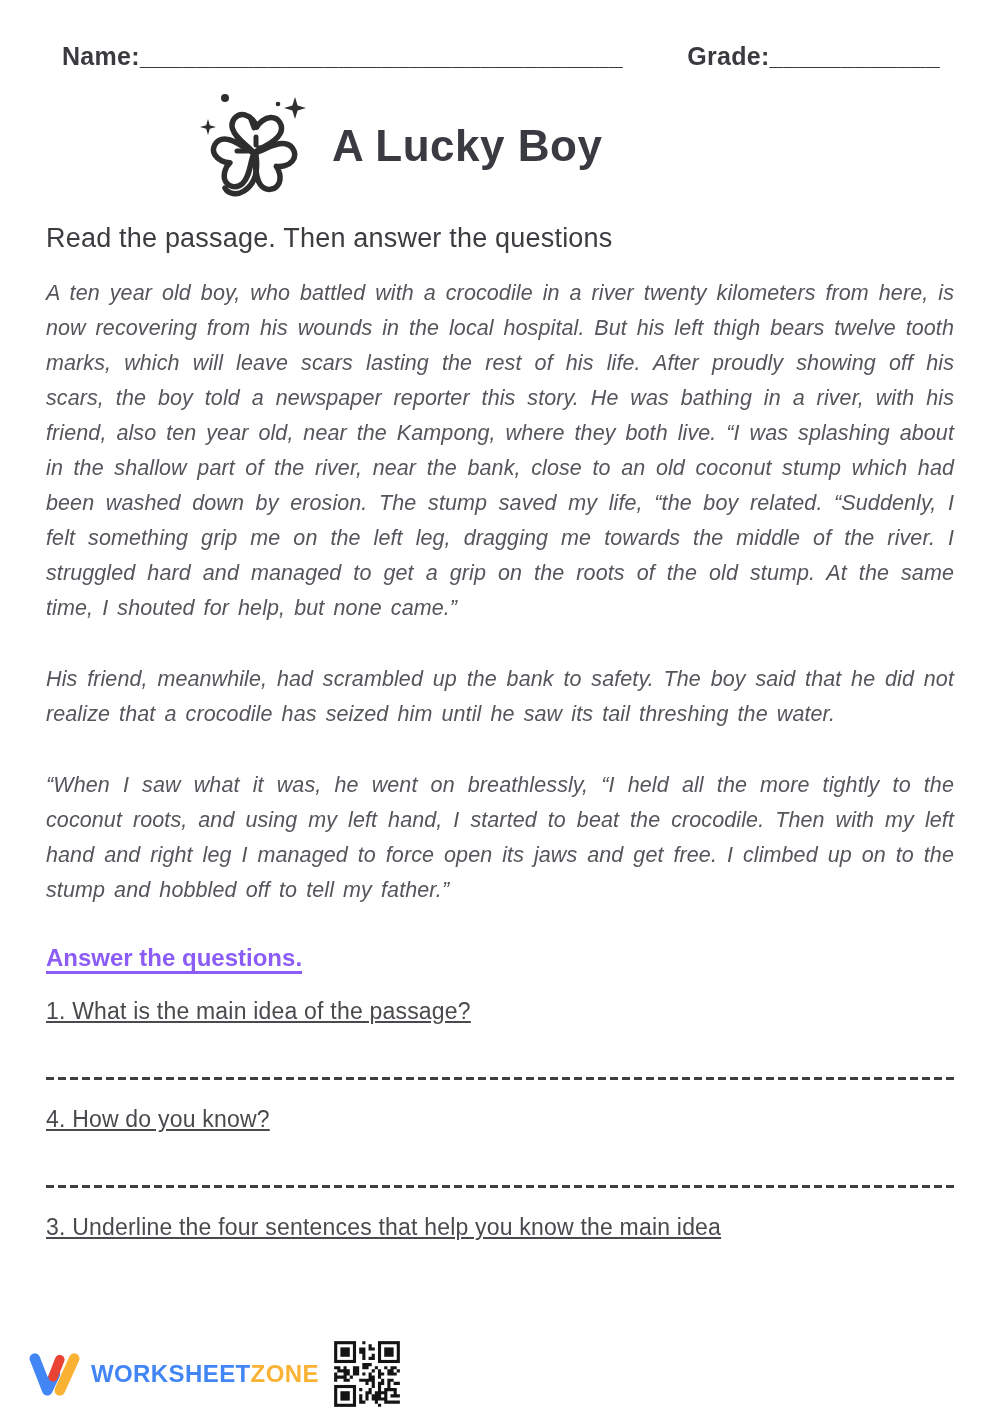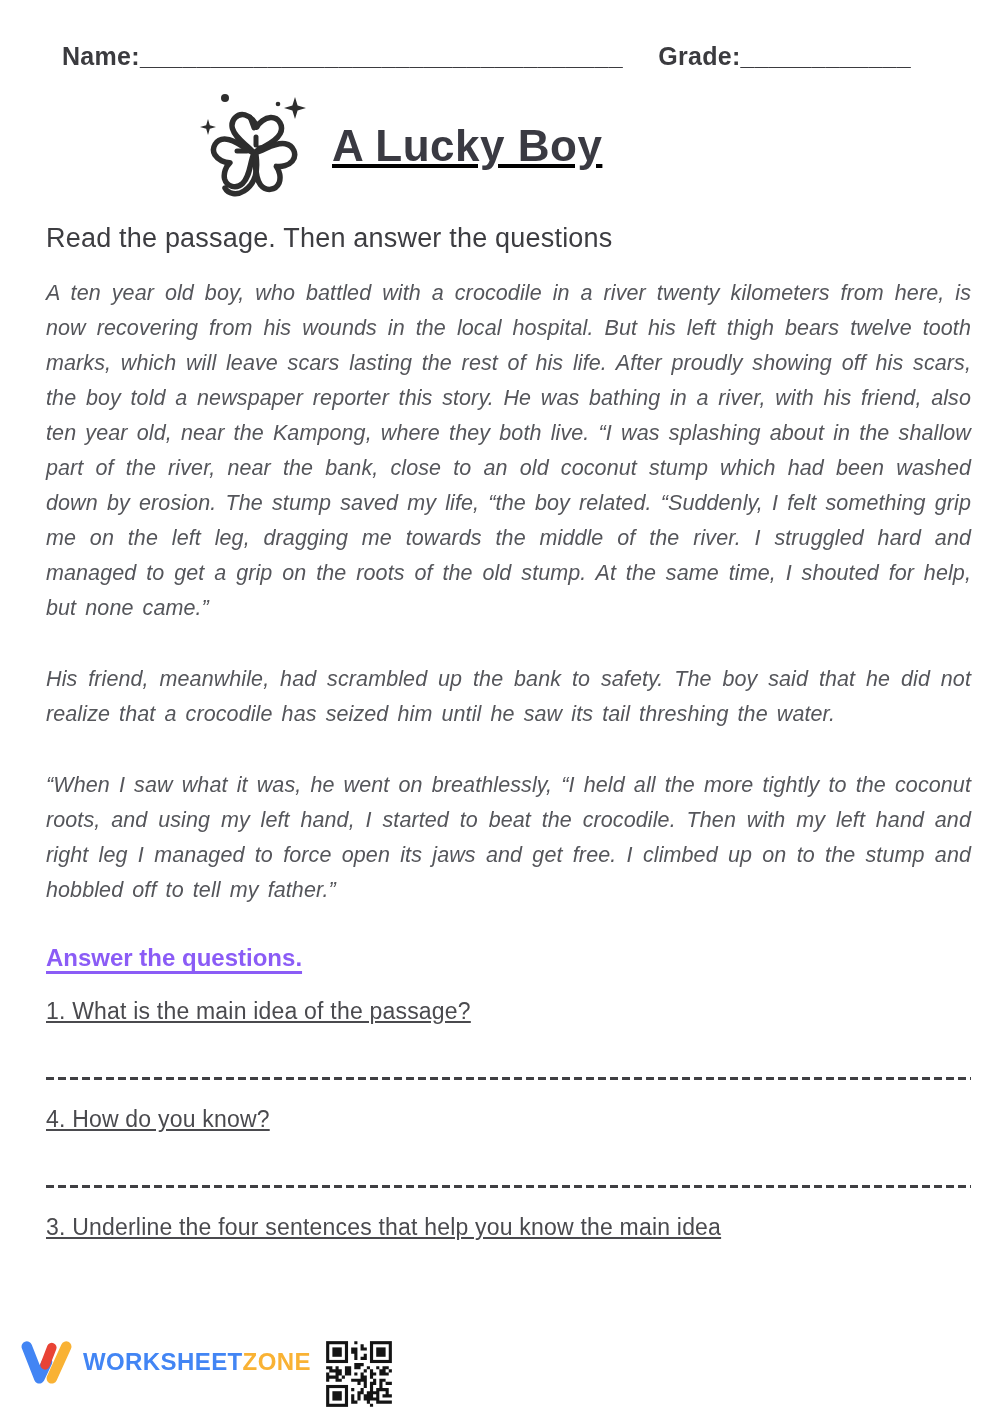--- a/index.html
+++ b/index.html
@@ -1,29 +1,29 @@
 <!DOCTYPE html>
 <html><head>
 <meta charset="utf-8">
 <style>
   * { margin:0; padding:0; box-sizing:border-box; }
   html,body { background:#ffffff; }
   .page {
     width:1000px; height:1414px; position:relative;
     background:#ffffff; overflow:hidden;
-    padding:42px 29px 0 46px;
+    padding:42px 46px 0 46px;
     font-family:"Liberation Sans", sans-serif;
   }
   
   .header-row { display:flex; align-items:baseline; margin-left:16px; margin-right:14px; }
   .field { font-size:25px; font-weight:700; color:#3b3b3f; letter-spacing:.3px; white-space:nowrap; }
   .field .line { font-weight:700; color:#3b3b3f; }
-  .grade-field { margin-left:auto; margin-right:46px; }
+  .grade-field { margin-left:auto; }
   
-  .title-row { margin-top:14px; margin-left:148px; display:flex; align-items:center; gap:20px; height:122px;text-decoration:underline; }
+  .title-row { margin-top:14px; margin-left:148px; display:flex; align-items:center; gap:20px; height:122px; }
   .title-row svg { flex:0 0 auto; }
   .page-title { font-size:44px; font-weight:700; color:#3a3a42; letter-spacing:.5px; }
   
   .instructions { margin-top:16px; font-size:27px; font-weight:400; color:#3d3d41; letter-spacing:.2px; }
   
   .passage p {
     margin-top:22px; margin-bottom:36px;
     font-size:21.5px; line-height:35px; color:#55565b;
     text-align:justify; word-spacing:3px; letter-spacing:.1px;font-style:italic;
   }
@@ -32,21 +32,21 @@
   .answer-heading {
     font-size:24px; font-weight:700; color:#8b5cf6; margin-top:4px;
     text-decoration:underline; text-underline-offset:5px; text-decoration-thickness:2.5px;
   }
   .question { font-size:23px; color:#4a4a4e; margin-top:26px; letter-spacing:.2px;text-decoration:underline; }
   .answer-line {
     height:3px; margin:52px 0 20px 0;
     background:repeating-linear-gradient(90deg,#3f3f43 0 8px,transparent 8px 12px);
   }
   
-  .footer { position:absolute; left:20px; right:0; bottom:4px; display:flex; align-items:flex-start; }
+  .footer { position:absolute; left:28px; right:0; bottom:4px; display:flex; align-items:center; }
   .brand { display:flex; align-items:center; gap:9px; }
   .brand-name { font-size:24px; font-weight:800; letter-spacing:.4px; white-space:nowrap; }
   .brand-word1 { color:#4285f4; }
   .brand-word2 { color:#f9b234; }
   .scan-text { margin-left:auto; font-size:24px; color:#2e2e32; letter-spacing:.2px; }
   .qr { margin-left:12px; margin-right:0; }
 </style>
 </head>
 <body>
 

